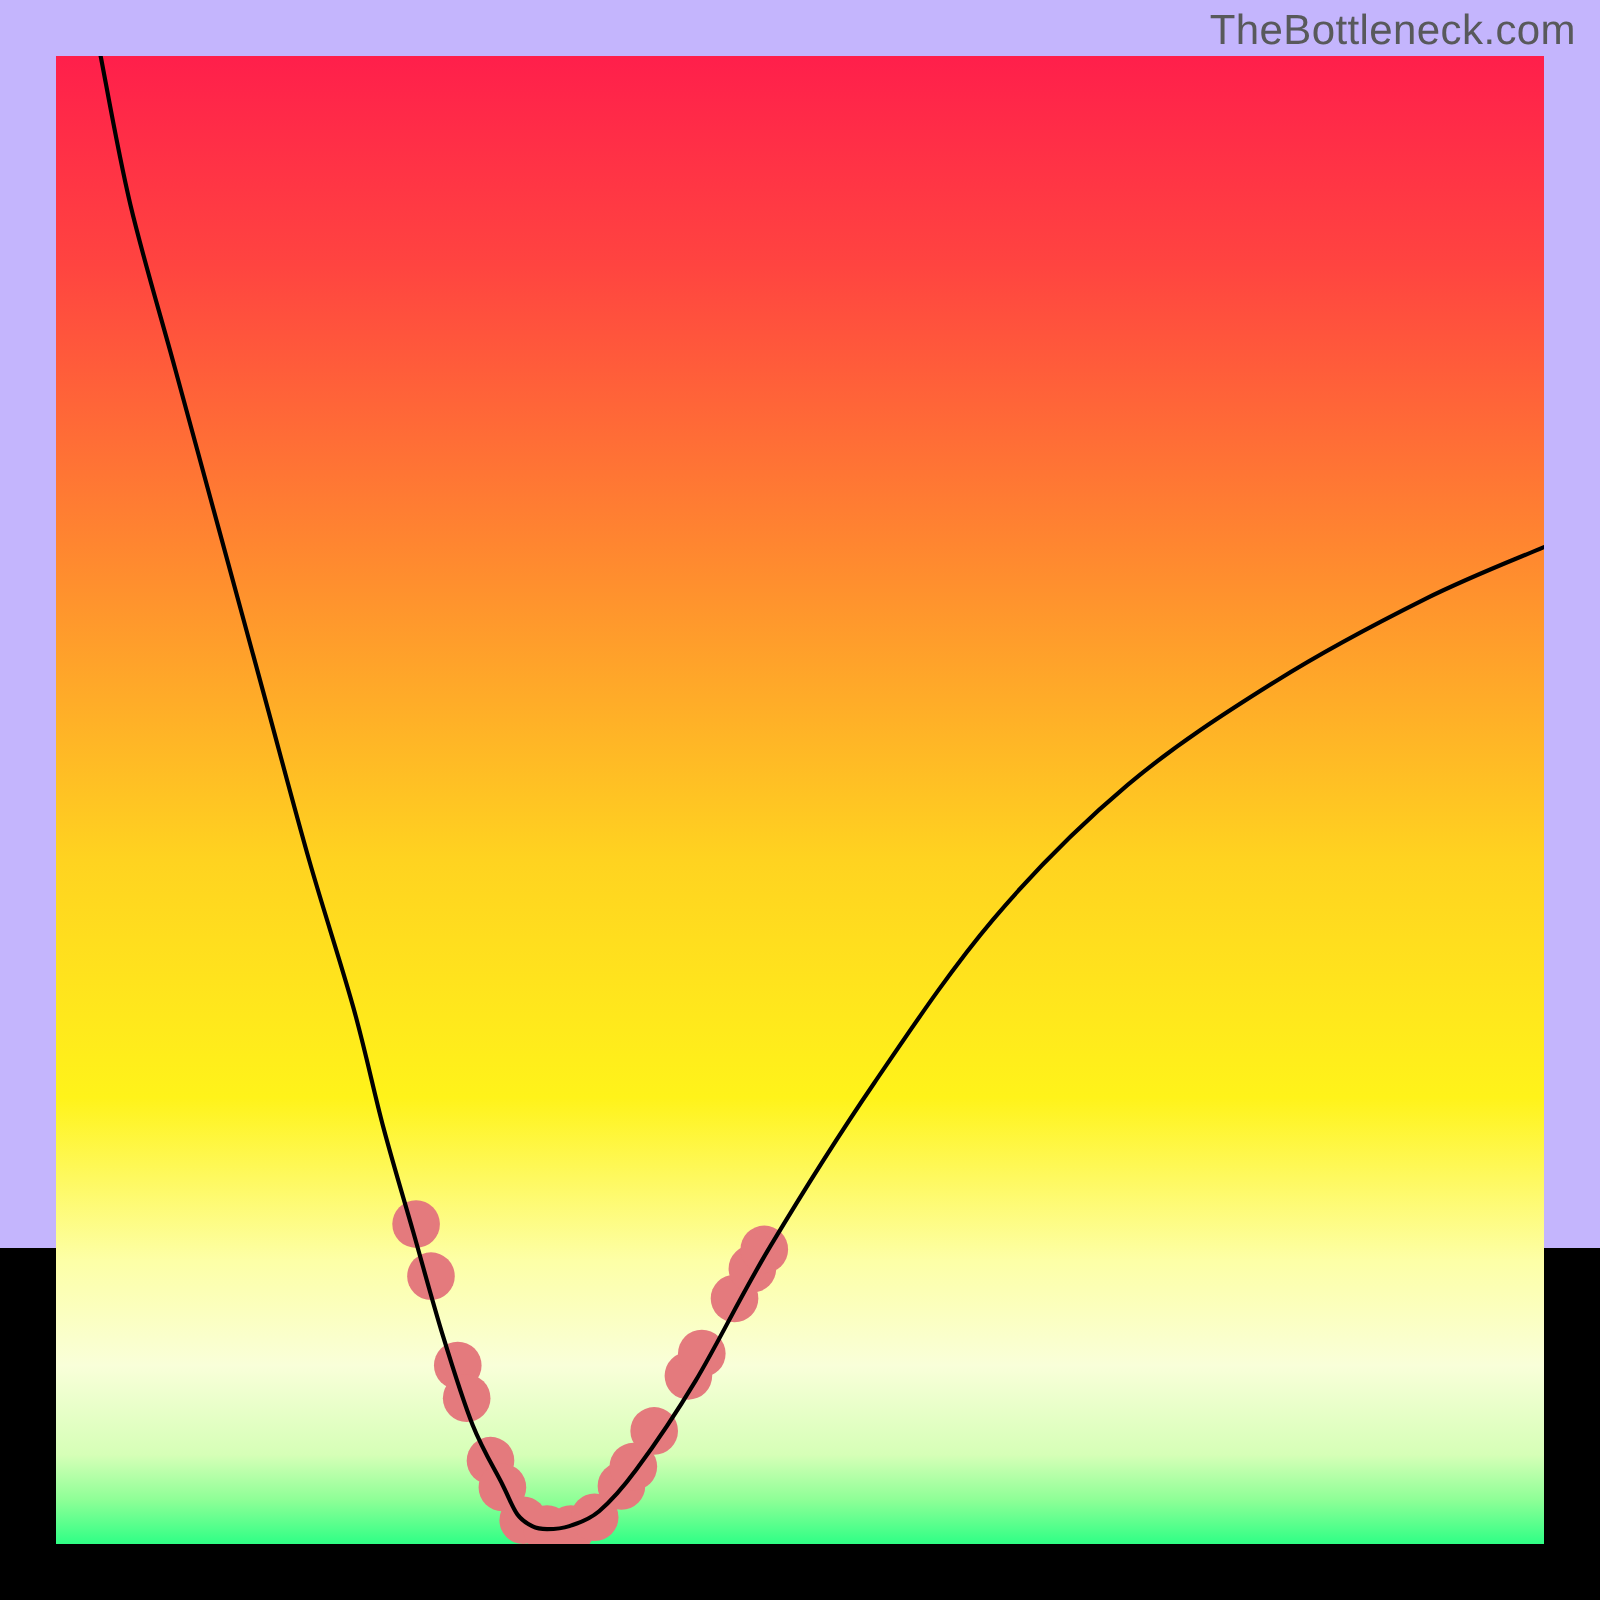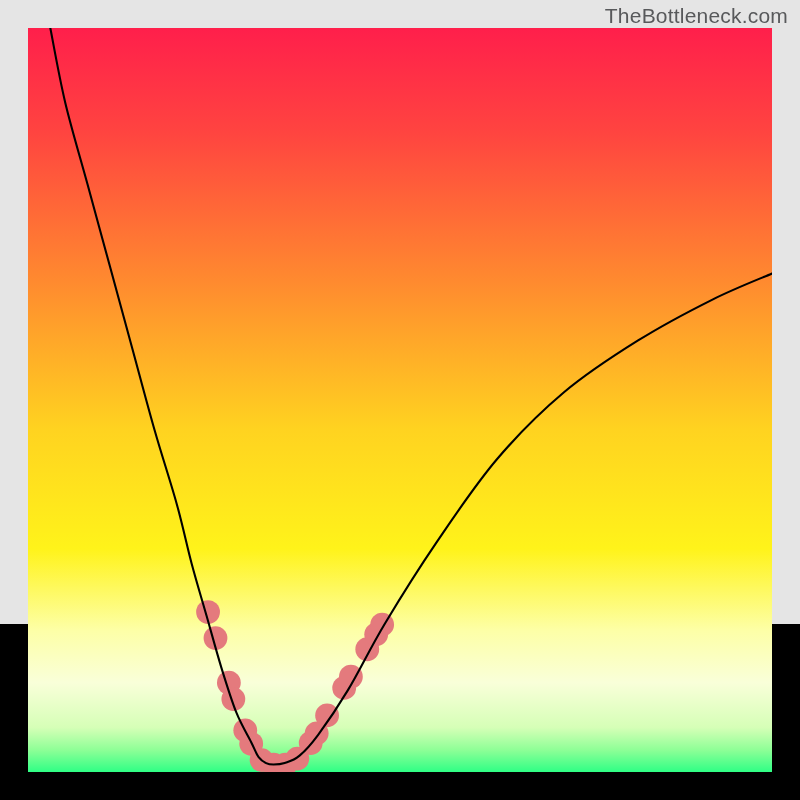--- a/index.html
+++ b/index.html
@@ -1,21 +1,21 @@
 <!DOCTYPE html>
 <html><head>
 <meta charset="utf-8">
 <style>
   * { margin: 0; padding: 0; box-sizing: border-box; }
   html, body { width: 800px; height: 800px; overflow: hidden; background: #000; }
   .frame {
     position: absolute;
     left: 0; top: 0;
     width: 800px; height: 624px;
-    background: #e5e5e5;
+    background: #c4b5fd;
   }
   .plot-area {
     position: absolute;
     left: 28px; top: 28px;
     width: 744px; height: 744px;
     overflow: hidden;
   }
   .gradient-bg {
     position: absolute;
     left: 0; top: 0; width: 100%; height: 100%;

